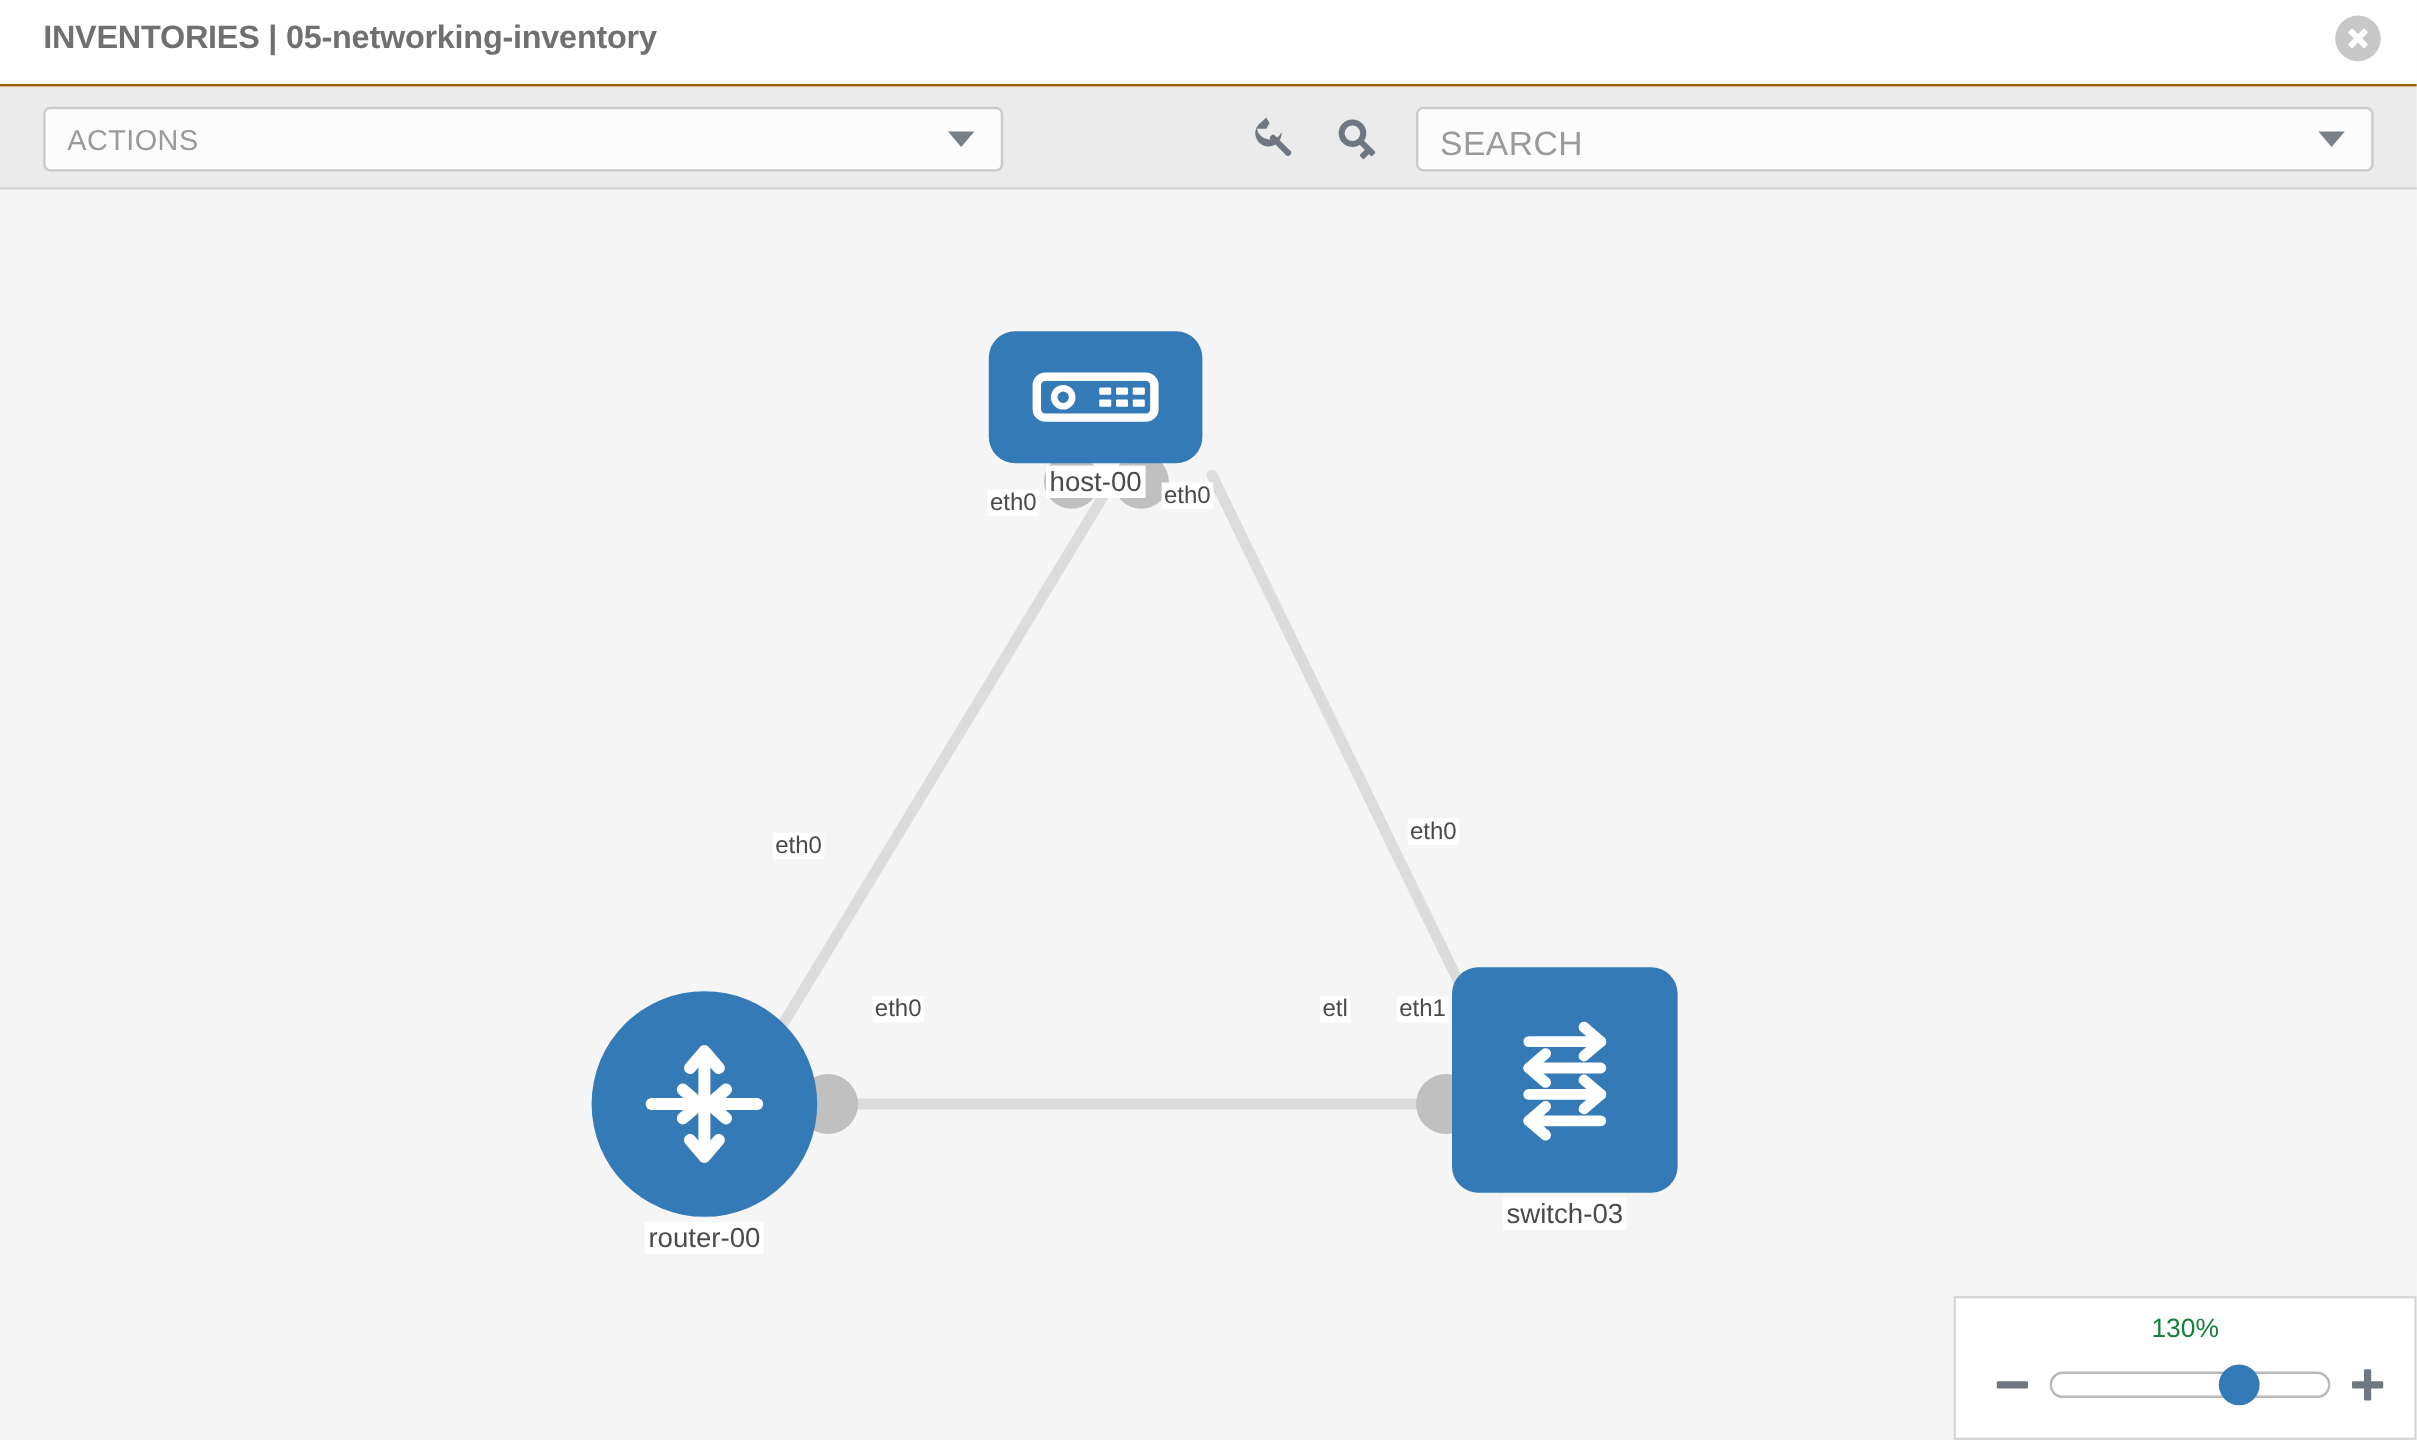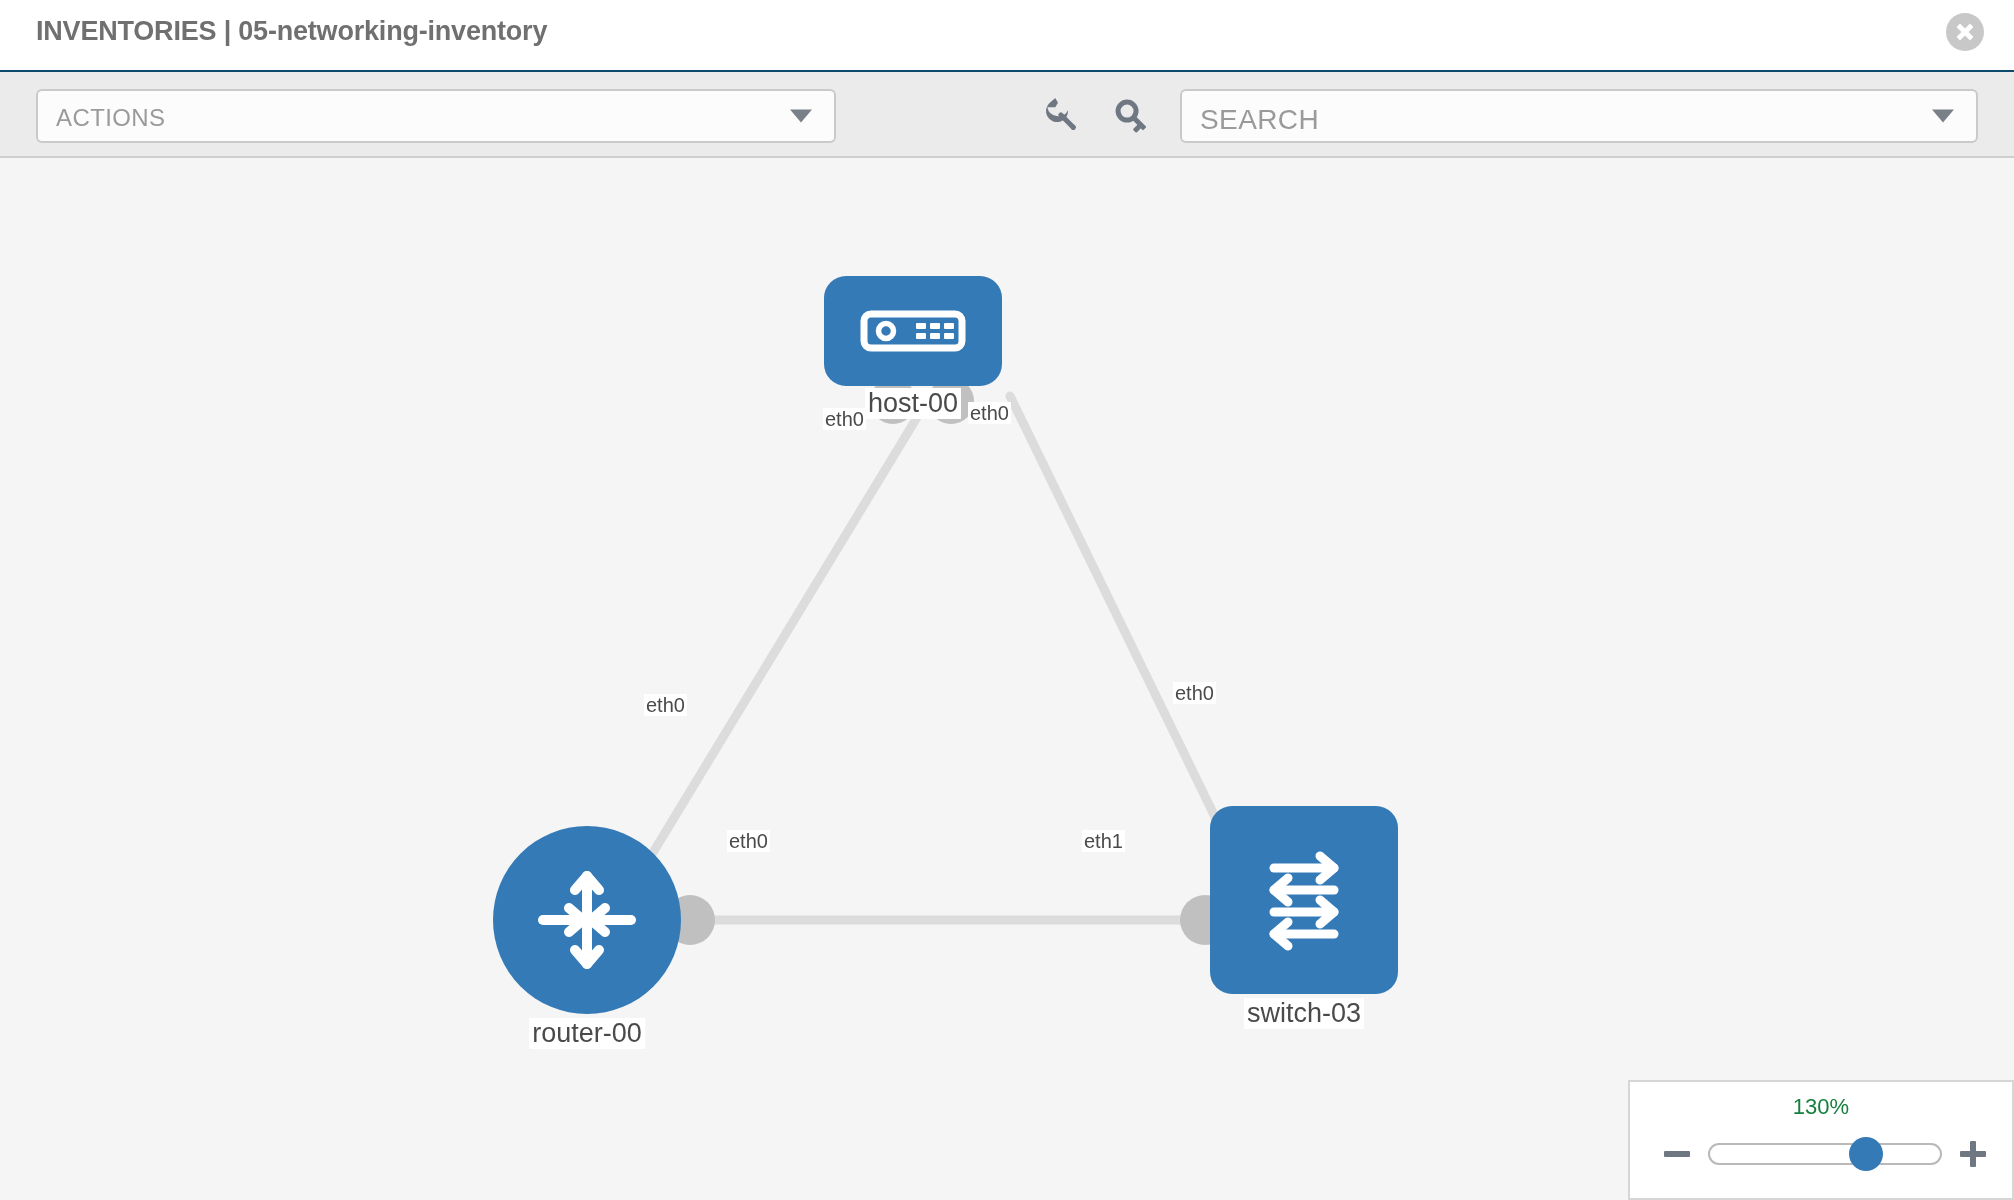--- a/index.html
+++ b/index.html
@@ -31,21 +31,21 @@
     content: ""; position: absolute; left: 50%; top: 50%;
     width: 19px; height: 5px; background: #ffffff; border-radius: 1px;
   }
   .close-btn::before { transform: translate(-50%,-50%) rotate(45deg); }
   .close-btn::after  { transform: translate(-50%,-50%) rotate(-45deg); }
 
   
   .toolbar {
     position: absolute; left: 0; top: 70px; width: 2014px; height: 88px;
     background: #ebebeb;
-    border-top: 2px solid #0c4a6e;
+    border-top: 2px solid #a16207;
     border-bottom: 2px solid #cfcfcf;
   }
   .actions-select {
     position: absolute; left: 36px; top: 17px;
     width: 800px; height: 54px;
     background: #fcfcfc; border: 2px solid #cacaca; border-radius: 6px;
     cursor: pointer;
   }
   .actions-label {
     position: absolute; left: 18px; top: 13px;
@@ -87,21 +87,21 @@
     position: absolute; left: 0; top: 0;
     background: #337ab7;
     display: flex; align-items: center; justify-content: center;
     cursor: pointer;
   }
   .shape-rounded { border-radius: 22px; }
   .shape-circle  { border-radius: 50%; }
 
   .node-label {
     position: absolute; left: 50%; transform: translateX(-50%);
-    font-size: 27px; color: #4a4a4a; white-space: nowrap;
+    font-size: 23px; color: #4a4a4a; white-space: nowrap;
     background: #ffffff; padding: 0 3px;
   }
 
   .edge-label {
     position: absolute;
     font-size: 20px; color: #4a4a4a; white-space: nowrap;
     background: #ffffff; padding: 0 2px; line-height: 1.1;
   }
 
   
@@ -270,21 +270,21 @@
     <div class="edge-label" style="left:968px; top:244px;">eth0</div>
 
     <div class="edge-label" style="left:644px; top:536px;">eth0</div>
 
     <div class="edge-label" style="left:1173px; top:524px;">eth0</div>
 
     <div class="edge-label" style="left:727px; top:672px;">eth0</div>
 
     <div class="edge-label" style="left:1100px; top:672px;">etl</div>
 
-    <div class="edge-label" style="left:1082px; top:672px;">eth1</div>
+    <div class="edge-label" style="left:1164px; top:672px;">eth1</div>
 
     <div class="zoom-panel">
       <div class="zoom-value">130%</div>
       <div class="zoom-row">
         <div class="zoom-minus"></div>
         <div class="zoom-track">
           <div class="zoom-thumb" style="left: 68%;"></div>
         </div>
         <div class="zoom-plus"></div>
       </div>

